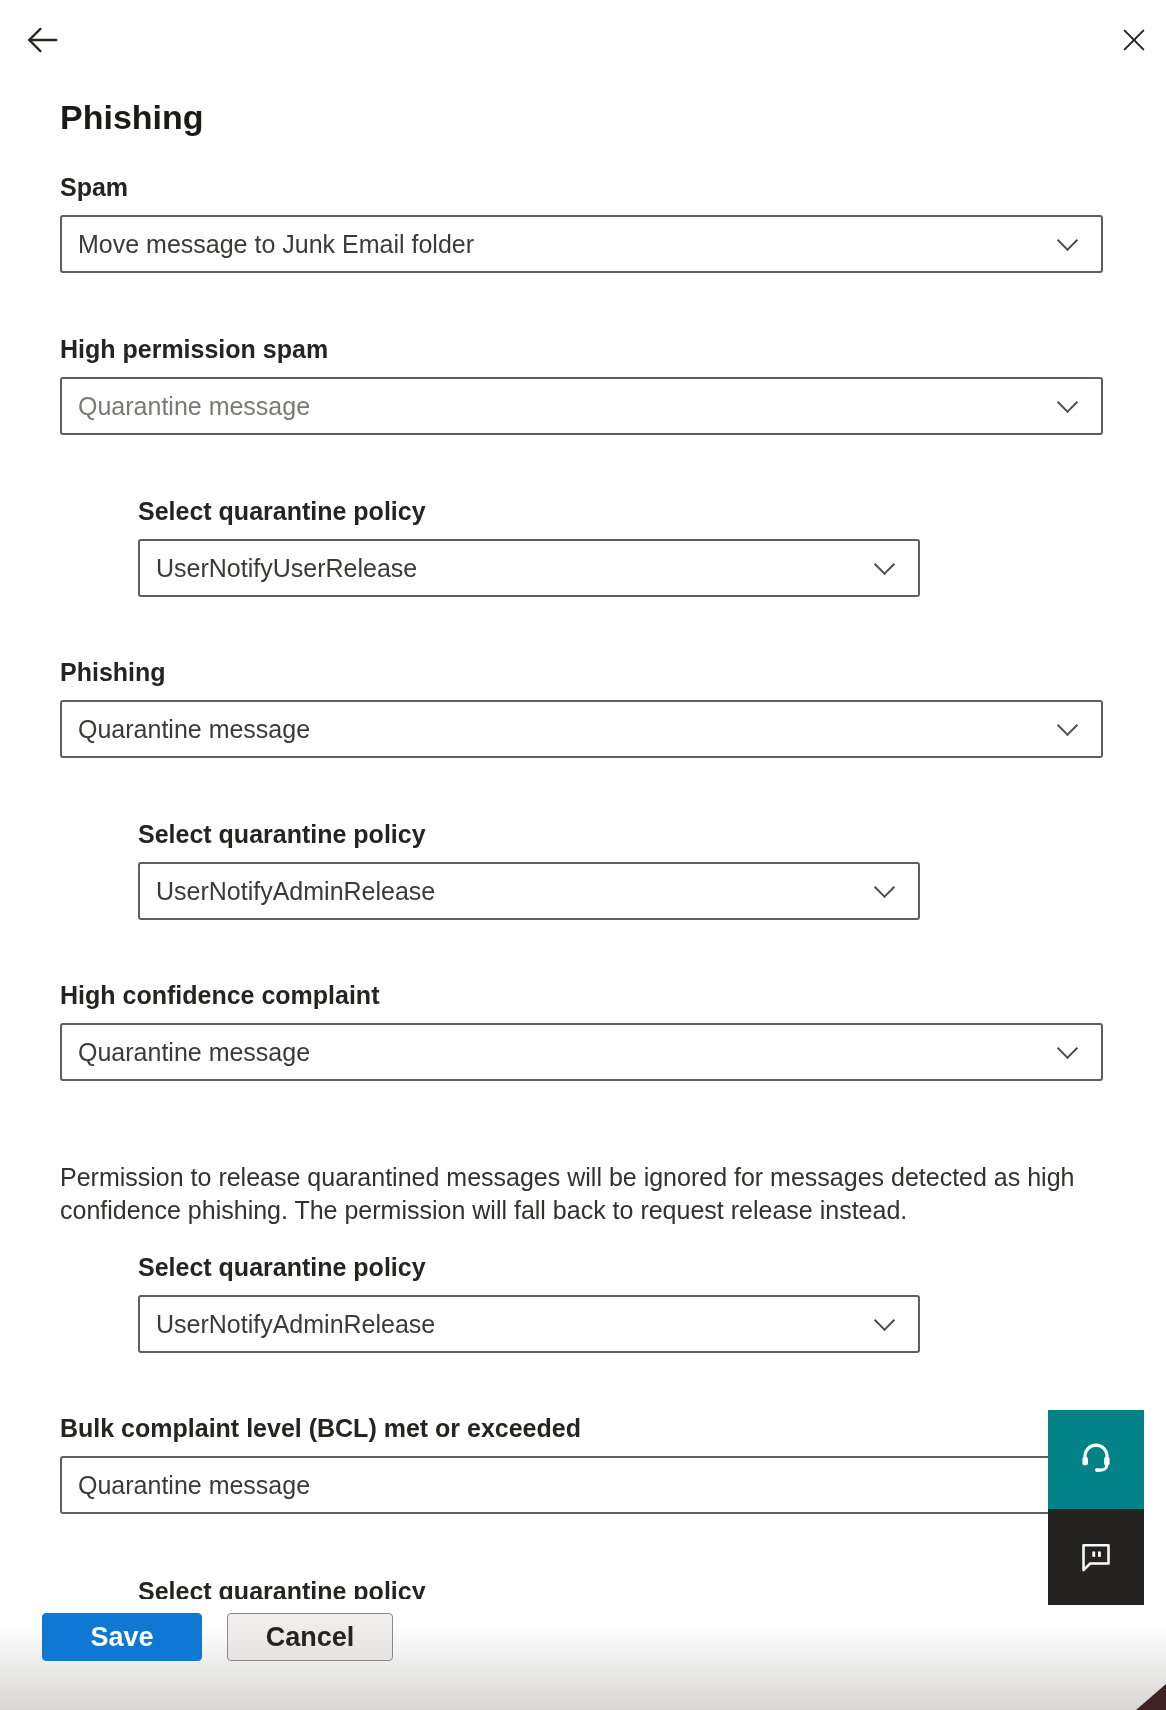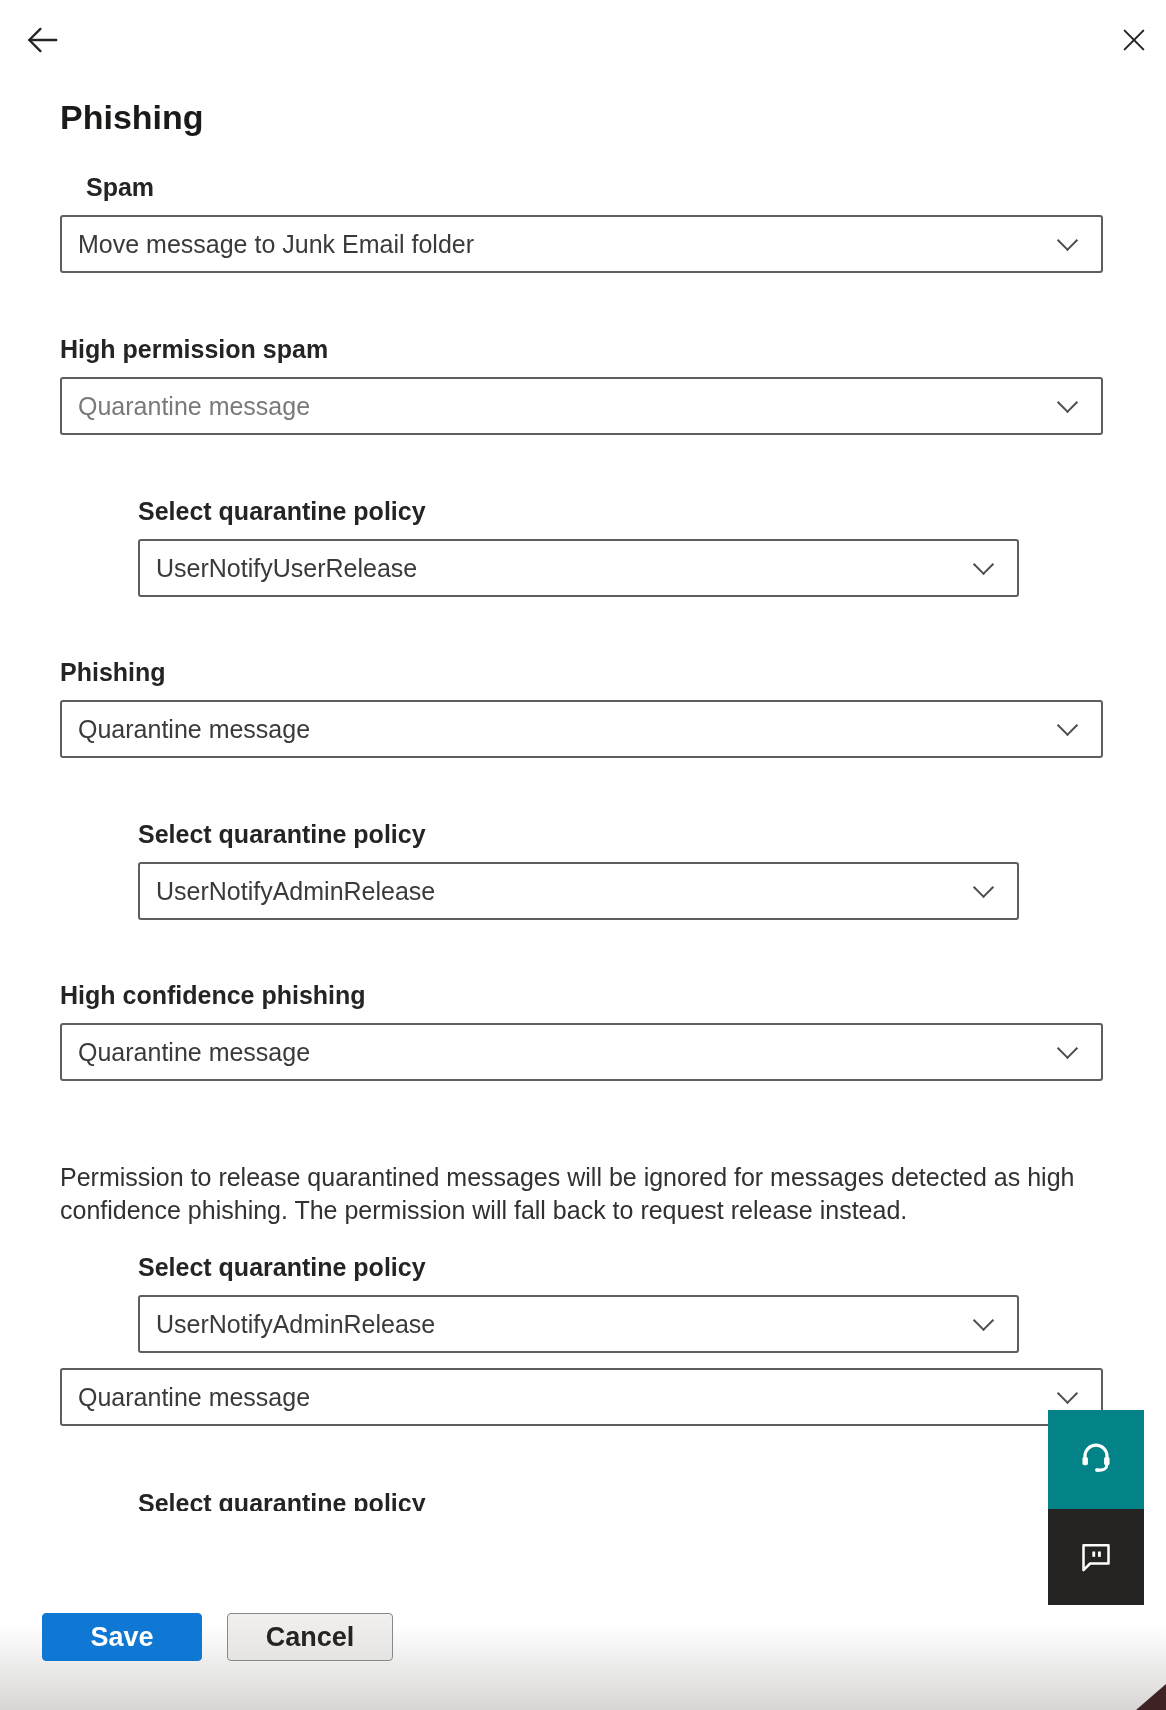--- a/index.html
+++ b/index.html
@@ -62,24 +62,24 @@
   .select-value.muted { color: #7a7977; }
   .chev {
     width: 15px; height: 15px;
     border-right: 2px solid #4f4e4d;
     border-bottom: 2px solid #4f4e4d;
     transform: rotate(45deg);
     margin-top: -8px;
     flex: none;
   }
   .indent { margin-left: 78px; }
-  .indent .select { width: 881px; }
-
-  
-  .mt-label-1 { margin-top: 36px; margin-left: 26px; }
+  .indent .select { width: 782px; }
+
+  
+  .mt-label-1 { margin-top: 36px; }
   .gap-select { margin-top: 15px; }
   .gap-section { margin-top: 63px; }
   .gap-section-sm { margin-top: 62px; }
   .note {
     margin-top: 80px;
     width: 1026px;
     font-size: 25px;
     line-height: 33px;
     color: #323130;
     font-weight: 400;
@@ -207,36 +207,37 @@
     </div>
 
     <div class="indent">
       <div class="field-label gap-section">Select quarantine policy</div>
       <div class="select gap-select">
         <span class="select-value">UserNotifyAdminRelease</span>
         <span class="chev"></span>
       </div>
     </div>
 
-    <div class="field-label gap-section-sm">High confidence phishing</div>
+    <div class="field-label gap-section-sm">High confidence complaint</div>
     <div class="select gap-select">
       <span class="select-value">Quarantine message</span>
       <span class="chev"></span>
     </div>
 
     <p class="note">Permission to release quarantined messages will be ignored for messages detected as high confidence phishing. The permission will fall back to request release instead.</p>
 
     <div class="indent">
       <div class="field-label gap-after-note">Select quarantine policy</div>
       <div class="select gap-select">
         <span class="select-value">UserNotifyAdminRelease</span>
         <span class="chev"></span>
       </div>
     </div>
 
+    <div class="field-label gap-section-sm">Bulk complaint level (BCL) met or exceeded</div>
     <div class="select gap-select">
       <span class="select-value">Quarantine message</span>
       <span class="chev"></span>
     </div>
 
     <div class="indent clipped-label">
       <div class="field-label">Select quarantine policy</div>
     </div>
   </div>
 

